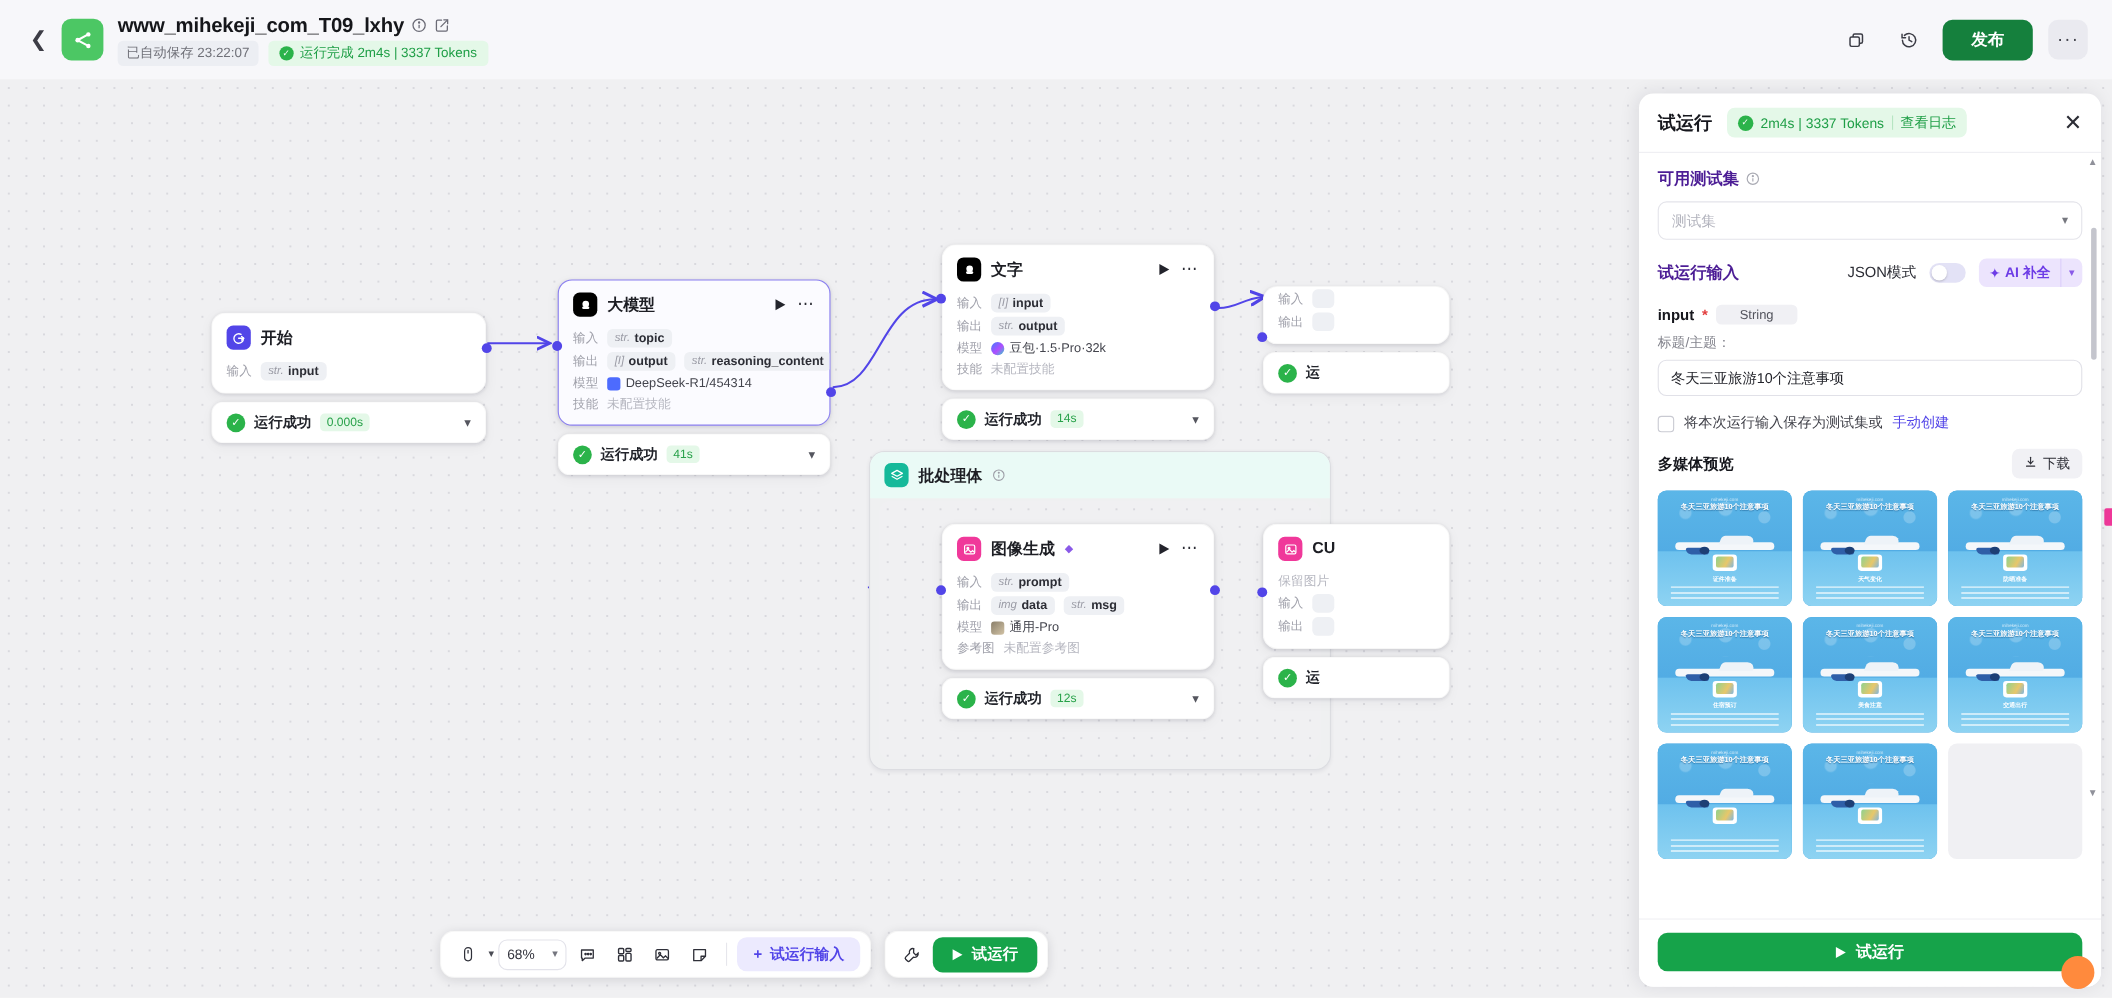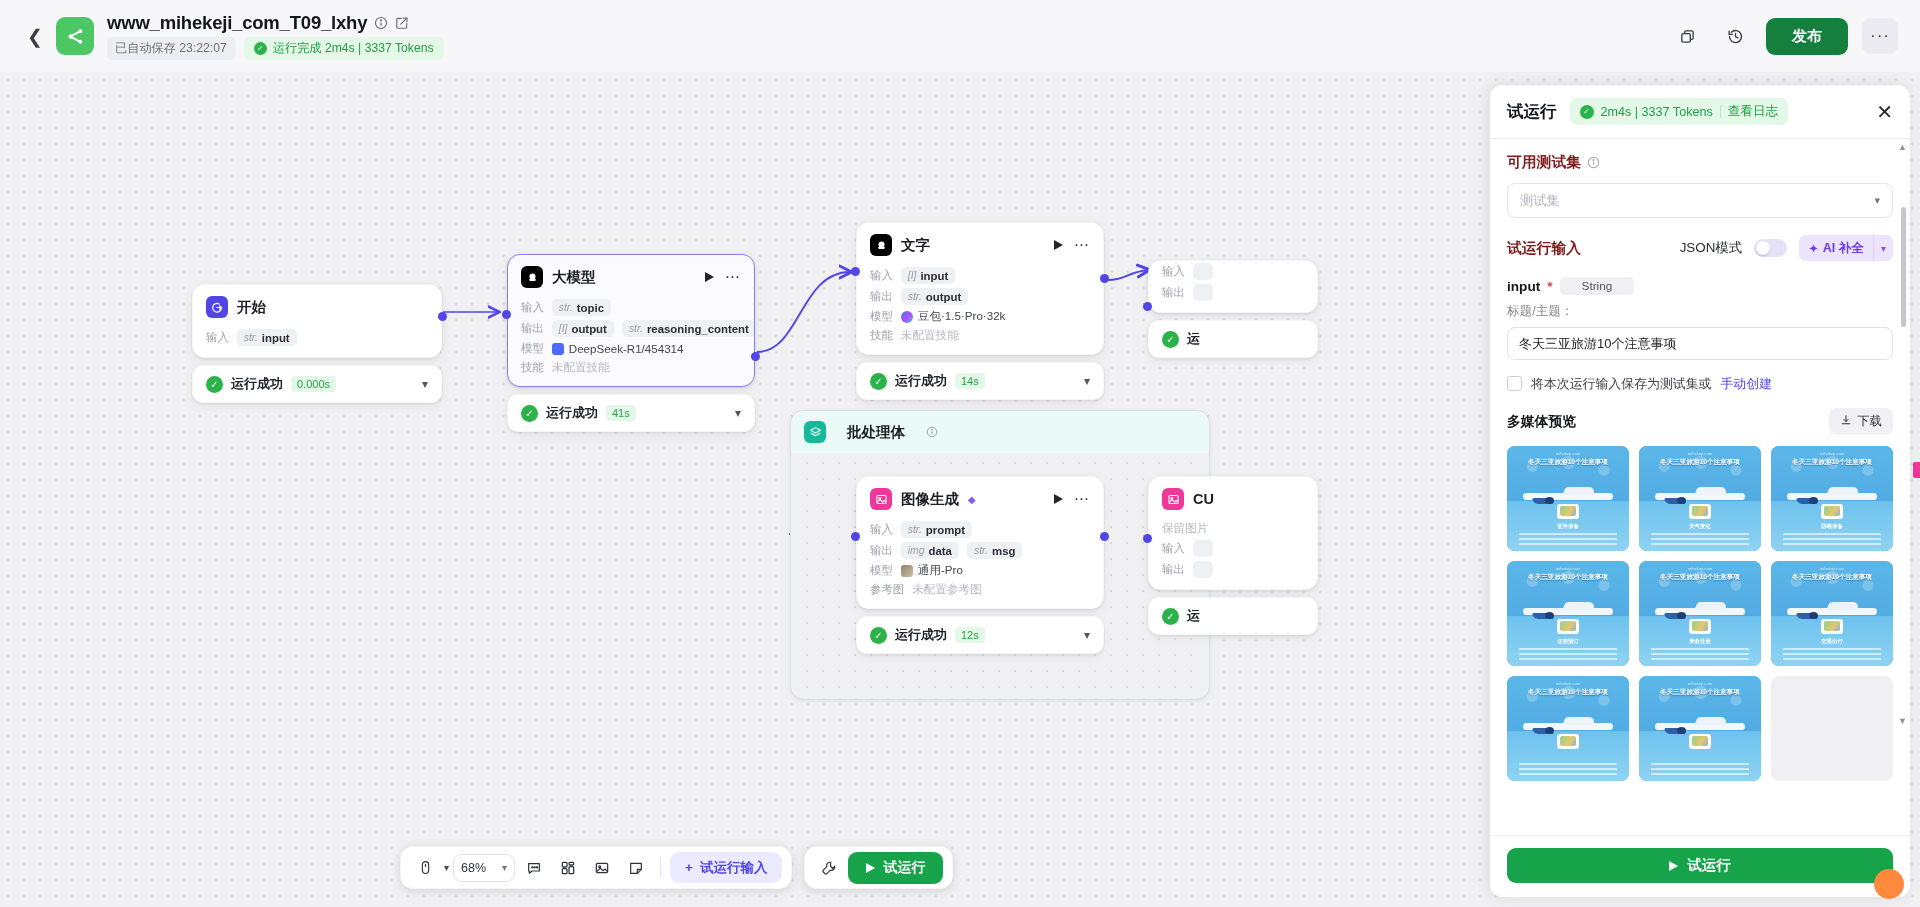--- a/index.html
+++ b/index.html
@@ -97,21 +97,21 @@
   }
   .port { position:absolute; width:9px;height:9px;border-radius:50%;background:#5245e8; }
   svg.edges { position:absolute; left:0;top:0; width:1920px;height:835px; pointer-events:none; }
 
   .group-node {
     position:absolute; border-radius:14px; background:#eff0f1;
     border:1px solid #dcdde1;
     box-shadow: 0 1px 4px rgba(20,20,40,.07);
     overflow:hidden;
   }
-  .group-head { display:flex;align-items:center;gap:21px;padding:10px 13px; background:#eafaf6;}
+  .group-head { display:flex;align-items:center;gap:9px;padding:10px 13px; background:#eafaf6;}
   .group-body { position:absolute; left:8px; right:8px; top:44px; bottom:8px; border-radius:10px;
     background-color:#f0f0f2;
     background-image: radial-gradient(#d9d9de 1px, transparent 1px);
     background-size: 16px 16px; }
 
   
   .bottom-wrap { position:absolute; left:400px; bottom:18px; display:flex; gap:12px; z-index:30;}
   .toolbar {
     background:#fff; border-radius:13px; height:43px; display:flex;align-items:center; gap:4px;
     padding: 0 9px; box-shadow: 0 2px 10px rgba(20,20,40,.13); border:1px solid rgba(0,0,0,.04);
@@ -141,21 +141,21 @@
   }
   .panel-head { display:flex;align-items:center;gap:13px;padding: 13px 17px; border-bottom:1px solid #eeeef2;}
   .panel-title { font-size:16.5px;font-weight:700;color:#16171d;}
   .panel-badge {
     display:flex;align-items:center;gap:7px;background:#e4f8e8;border-radius:7px;
     padding:5px 10px;font-size:12.6px;color:#1e9e46;
   }
   .panel-badge .sep { width:1px;height:13px;background:#b6e5c2; }
   .panel-x { margin-left:auto;color:#2b2c34;font-size:20px;cursor:pointer;line-height:1;}
   .panel-scroll { flex:1; overflow:hidden; padding: 14px 17px 0 17px; position:relative;}
-  .sec-title { font-size:14.8px;font-weight:700;color:#7f1d1d;display:flex;align-items:center;gap:6px;}
+  .sec-title { font-size:14.8px;font-weight:700;color:#4c1d95;display:flex;align-items:center;gap:6px;}
   .sel-box {
     margin-top:11px; height:35px;border:1px solid #e4e4ea;border-radius:8px;
     display:flex;align-items:center;padding:0 12px;font-size:13.3px;color:#b2b3bd;cursor:pointer;
   }
   .sel-box .cv { margin-left:auto;color:#76777f;font-size:11px;}
   .row-between { display:flex;align-items:center;gap:12px;margin-top:17px;}
   .json-lab { font-size:13.4px;color:#2b2c34;margin-left:auto;}
   .switch { width:33px;height:18px;border-radius:9px;background:#e3e2f6;position:relative;cursor:pointer;}
   .switch .knob { position:absolute;left:2px;top:2px;width:14px;height:14px;border-radius:50%;background:#fff;box-shadow:0 1px 2px rgba(0,0,0,.2);}
   .ai-btn {
@@ -165,21 +165,21 @@
   .ai-btn .lft { display:flex;align-items:center;gap:4px;padding:0 9px;}
   .ai-btn .rgt { padding:0 7px;border-left:1px solid #dccdfa;color:#8a5ae8;font-size:10px;display:flex;align-items:center;height:100%;}
   .field-label { margin-top:16px; font-size:13.6px;font-weight:700;color:#16171d;display:flex;align-items:center;gap:7px;}
   .req { color:#e23d3d; font-weight:700;}
   .tybadge { background:#f0f0f4;border-radius:5px;padding:2px 22px;font-size:11.8px;color:#53545d;font-weight:400;}
   .sub-label { margin-top:8px;font-size:12.6px;color:#83848d;}
   .text-input {
     margin-top:7px;width:100%;height:33px;border:1px solid #e1e1e8;border-radius:8px;
     padding:0 11px;font-size:13px;color:#22232a;font-family:inherit;background:#fff;
   }
-  .cb-row { display:flex;align-items:flex-start;gap:9px;margin-top:16px;font-size:12.9px;color:#404149;}
+  .cb-row { display:flex;align-items:flex-end;gap:9px;margin-top:16px;font-size:12.9px;color:#404149;}
   .cb { width:15px;height:15px;border:1.4px solid #c9cad2;border-radius:3.5px;cursor:pointer;flex:0 0 auto;}
   .link { color:#5245e8;cursor:pointer;}
   .result-head { margin-top:21px;font-size:14.8px;font-weight:700;color:#16171d;}
   .mm-row { display:flex;align-items:center;margin-top:15px;}
   .mm-title { font-size:13.8px;font-weight:700;color:#16171d;}
   .dl-btn {
     margin-left:auto;display:flex;align-items:center;gap:5px;background:#f1f1f5;
     border-radius:7px;padding:5px 11px;font-size:12.4px;color:#2c2d35;cursor:pointer;
   }
   .grid3 { margin-top:11px;display:grid;grid-template-columns:repeat(3,1fr);gap:10px; }

